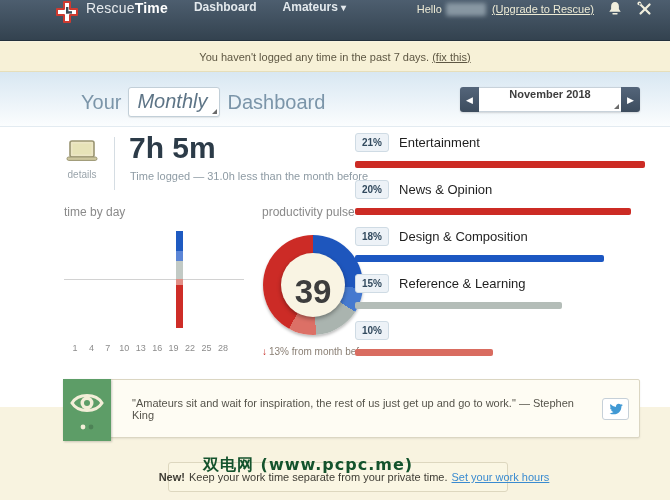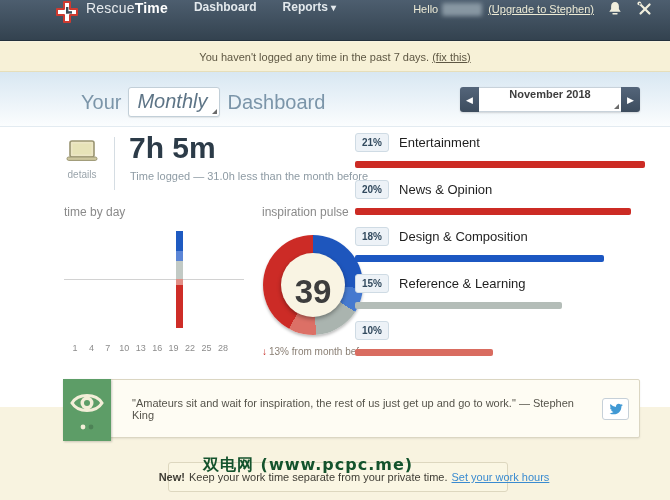--- a/index.html
+++ b/index.html
@@ -106,25 +106,25 @@
 <div id="app">
 
   <div class="navbar">
     <svg class="logo" viewBox="0 0 24 24">
       <path d="M9 2 h6 v7 h7 v6 h-7 v7 h-6 v-7 H2 V9 h7 z" fill="#ffffff" stroke="#cf3a30" stroke-width="2" stroke-linejoin="round"></path>
       <rect x="11" y="7" width="2.4" height="6.4" fill="#3a4a57"></rect>
       <rect x="11" y="11.2" width="6" height="2.4" fill="#3a4a57"></rect>
     </svg>
     <span class="brand"><span>Rescue</span><b>Time</b></span>
     <span class="nav-item">Dashboard</span>
-    <span class="nav-item"><span>Reports</span><span class="caret">▾</span></span>
+    <span class="nav-item"><span>Amateurs</span><span class="caret">▾</span></span>
     <span class="nav-right">
       <span>Hello</span>
       <span class="blur-name"></span>
-      <span class="upgrade">(Upgrade to Stephen)</span>
+      <span class="upgrade">(Upgrade to Rescue)</span>
       <svg class="icon-btn" viewBox="0 0 24 24">
         <path d="M12 2.5c-3.2 0-5.2 2.4-5.2 5.8V12l-2.4 3.6h15.2L17.2 12V8.3c0-3.4-2-5.8-5.2-5.8z" fill="#f0eedd"></path>
         <rect x="8.4" y="17.2" width="7.2" height="2" rx="1" fill="#f0eedd"></rect>
       </svg>
       <svg class="icon-btn" viewBox="0 0 24 24">
         <rect x="2" y="10.6" width="20" height="3" rx="1.5" fill="#f0eedd" transform="rotate(45 12 12)"></rect>
         <rect x="2" y="10.6" width="20" height="3" rx="1.5" fill="#f0eedd" transform="rotate(-45 12 12)"></rect>
         <circle cx="4.5" cy="4.5" r="2.6" fill="#f0eedd"></circle>
         <circle cx="5.2" cy="5.2" r="1.1" fill="#3a4a57"></circle>
       </svg>
@@ -182,21 +182,21 @@
         <span class="tbd-tick" style="left: 119.08px;">22</span>
         <span class="tbd-tick" style="left: 135.52px;">25</span>
         <span class="tbd-tick" style="left: 151.96px;">28</span>
         <div class="tbd-seg" style="left: 111.62px; width: 7px; top: 6px; height: 20px; background: rgb(30, 90, 193);"></div>
         <div class="tbd-seg" style="left: 111.62px; width: 7px; top: 26px; height: 10px; background: rgb(92, 134, 214);"></div>
         <div class="tbd-seg" style="left: 111.62px; width: 7px; top: 36px; height: 18px; background: rgb(194, 202, 197);"></div>
         <div class="tbd-seg" style="left: 111.62px; width: 7px; top: 54px; height: 6px; background: rgb(225, 143, 134);"></div>
         <div class="tbd-seg" style="left: 111.62px; width: 7px; top: 60px; height: 43px; background: rgb(206, 45, 39);"></div>
       </div>
 
-    <div class="chart-label" style="left:262px; top:78px;">inspiration pulse</div>
+    <div class="chart-label" style="left:262px; top:78px;">productivity pulse</div>
     <div class="donut" id="donut" style="background: conic-gradient(rgb(30, 86, 189) 0%, rgb(30, 86, 189) 26%, rgb(69, 121, 207) 26%, rgb(69, 121, 207) 34%, rgb(170, 180, 175) 34%, rgb(170, 180, 175) 49%, rgb(220, 112, 102) 49%, rgb(220, 112, 102) 58%, rgb(204, 43, 38) 58%, rgb(204, 43, 38) 100%);">
       <div class="donut-hole">
         <span>39</span>
       </div>
     </div>
     <div class="pulse-note">
       <span class="arrow">↓</span><span>13% from month before</span>
     </div>
 
     <div class="categories" id="categories">

